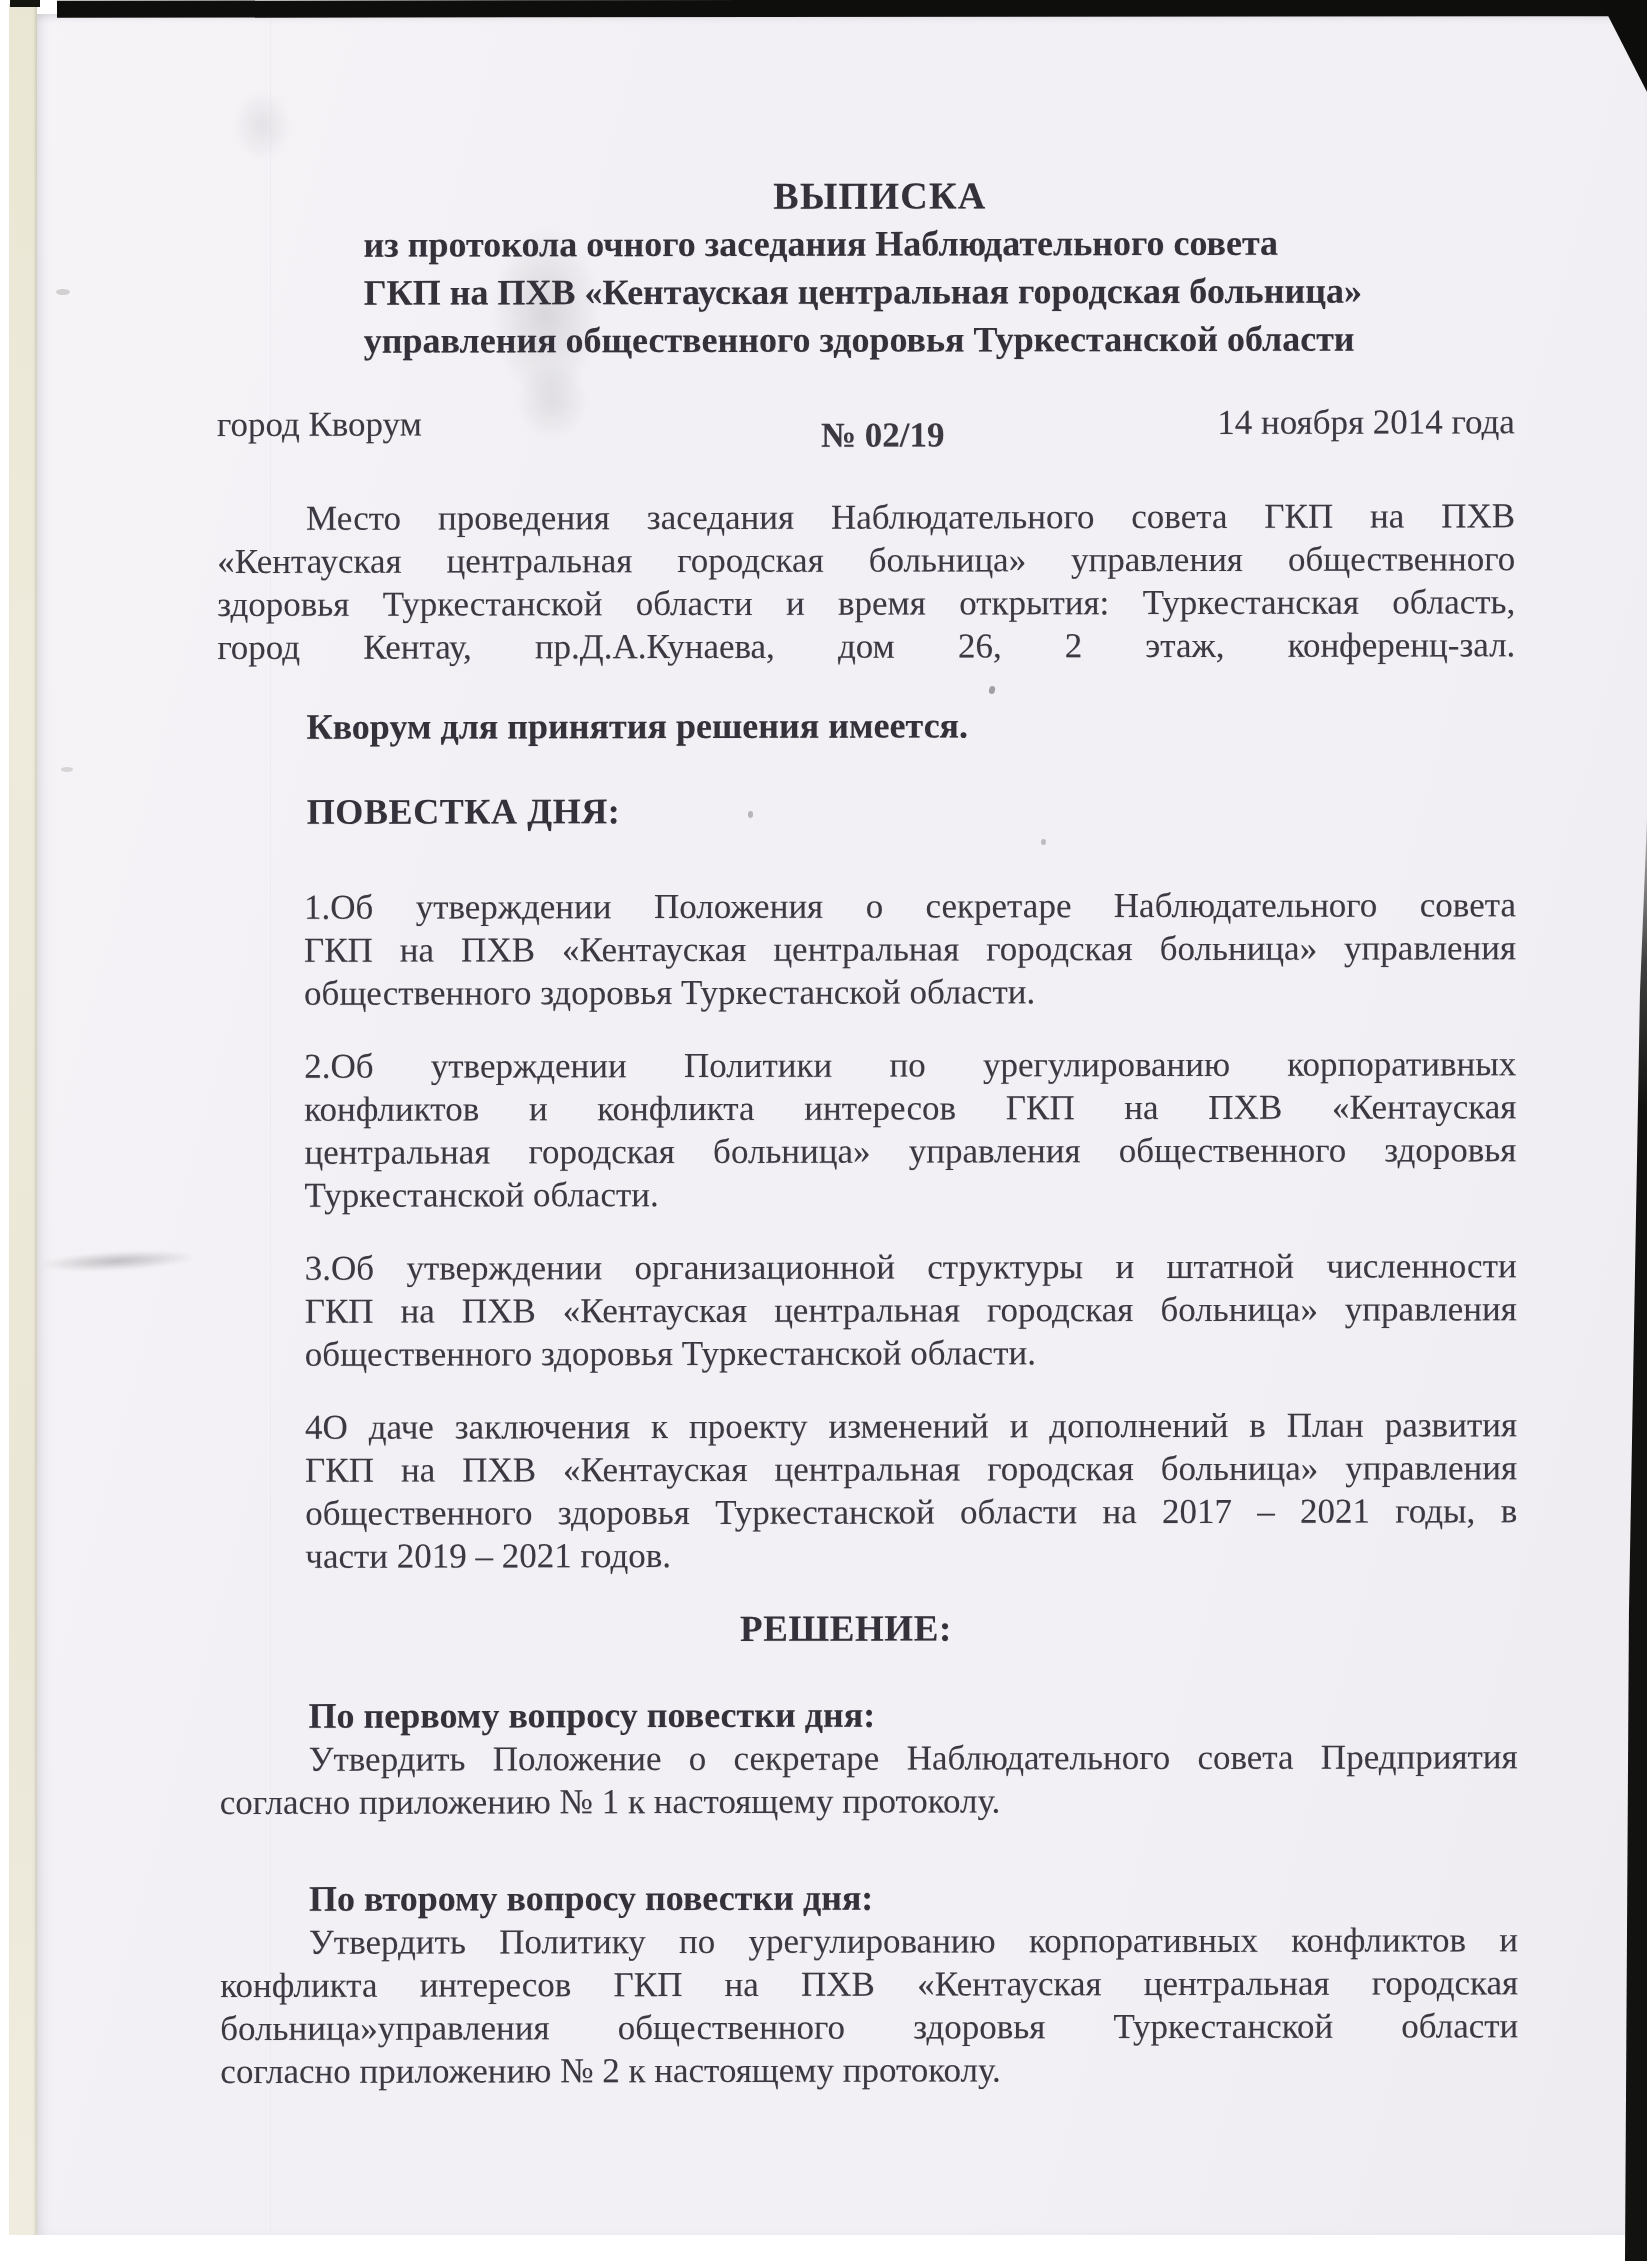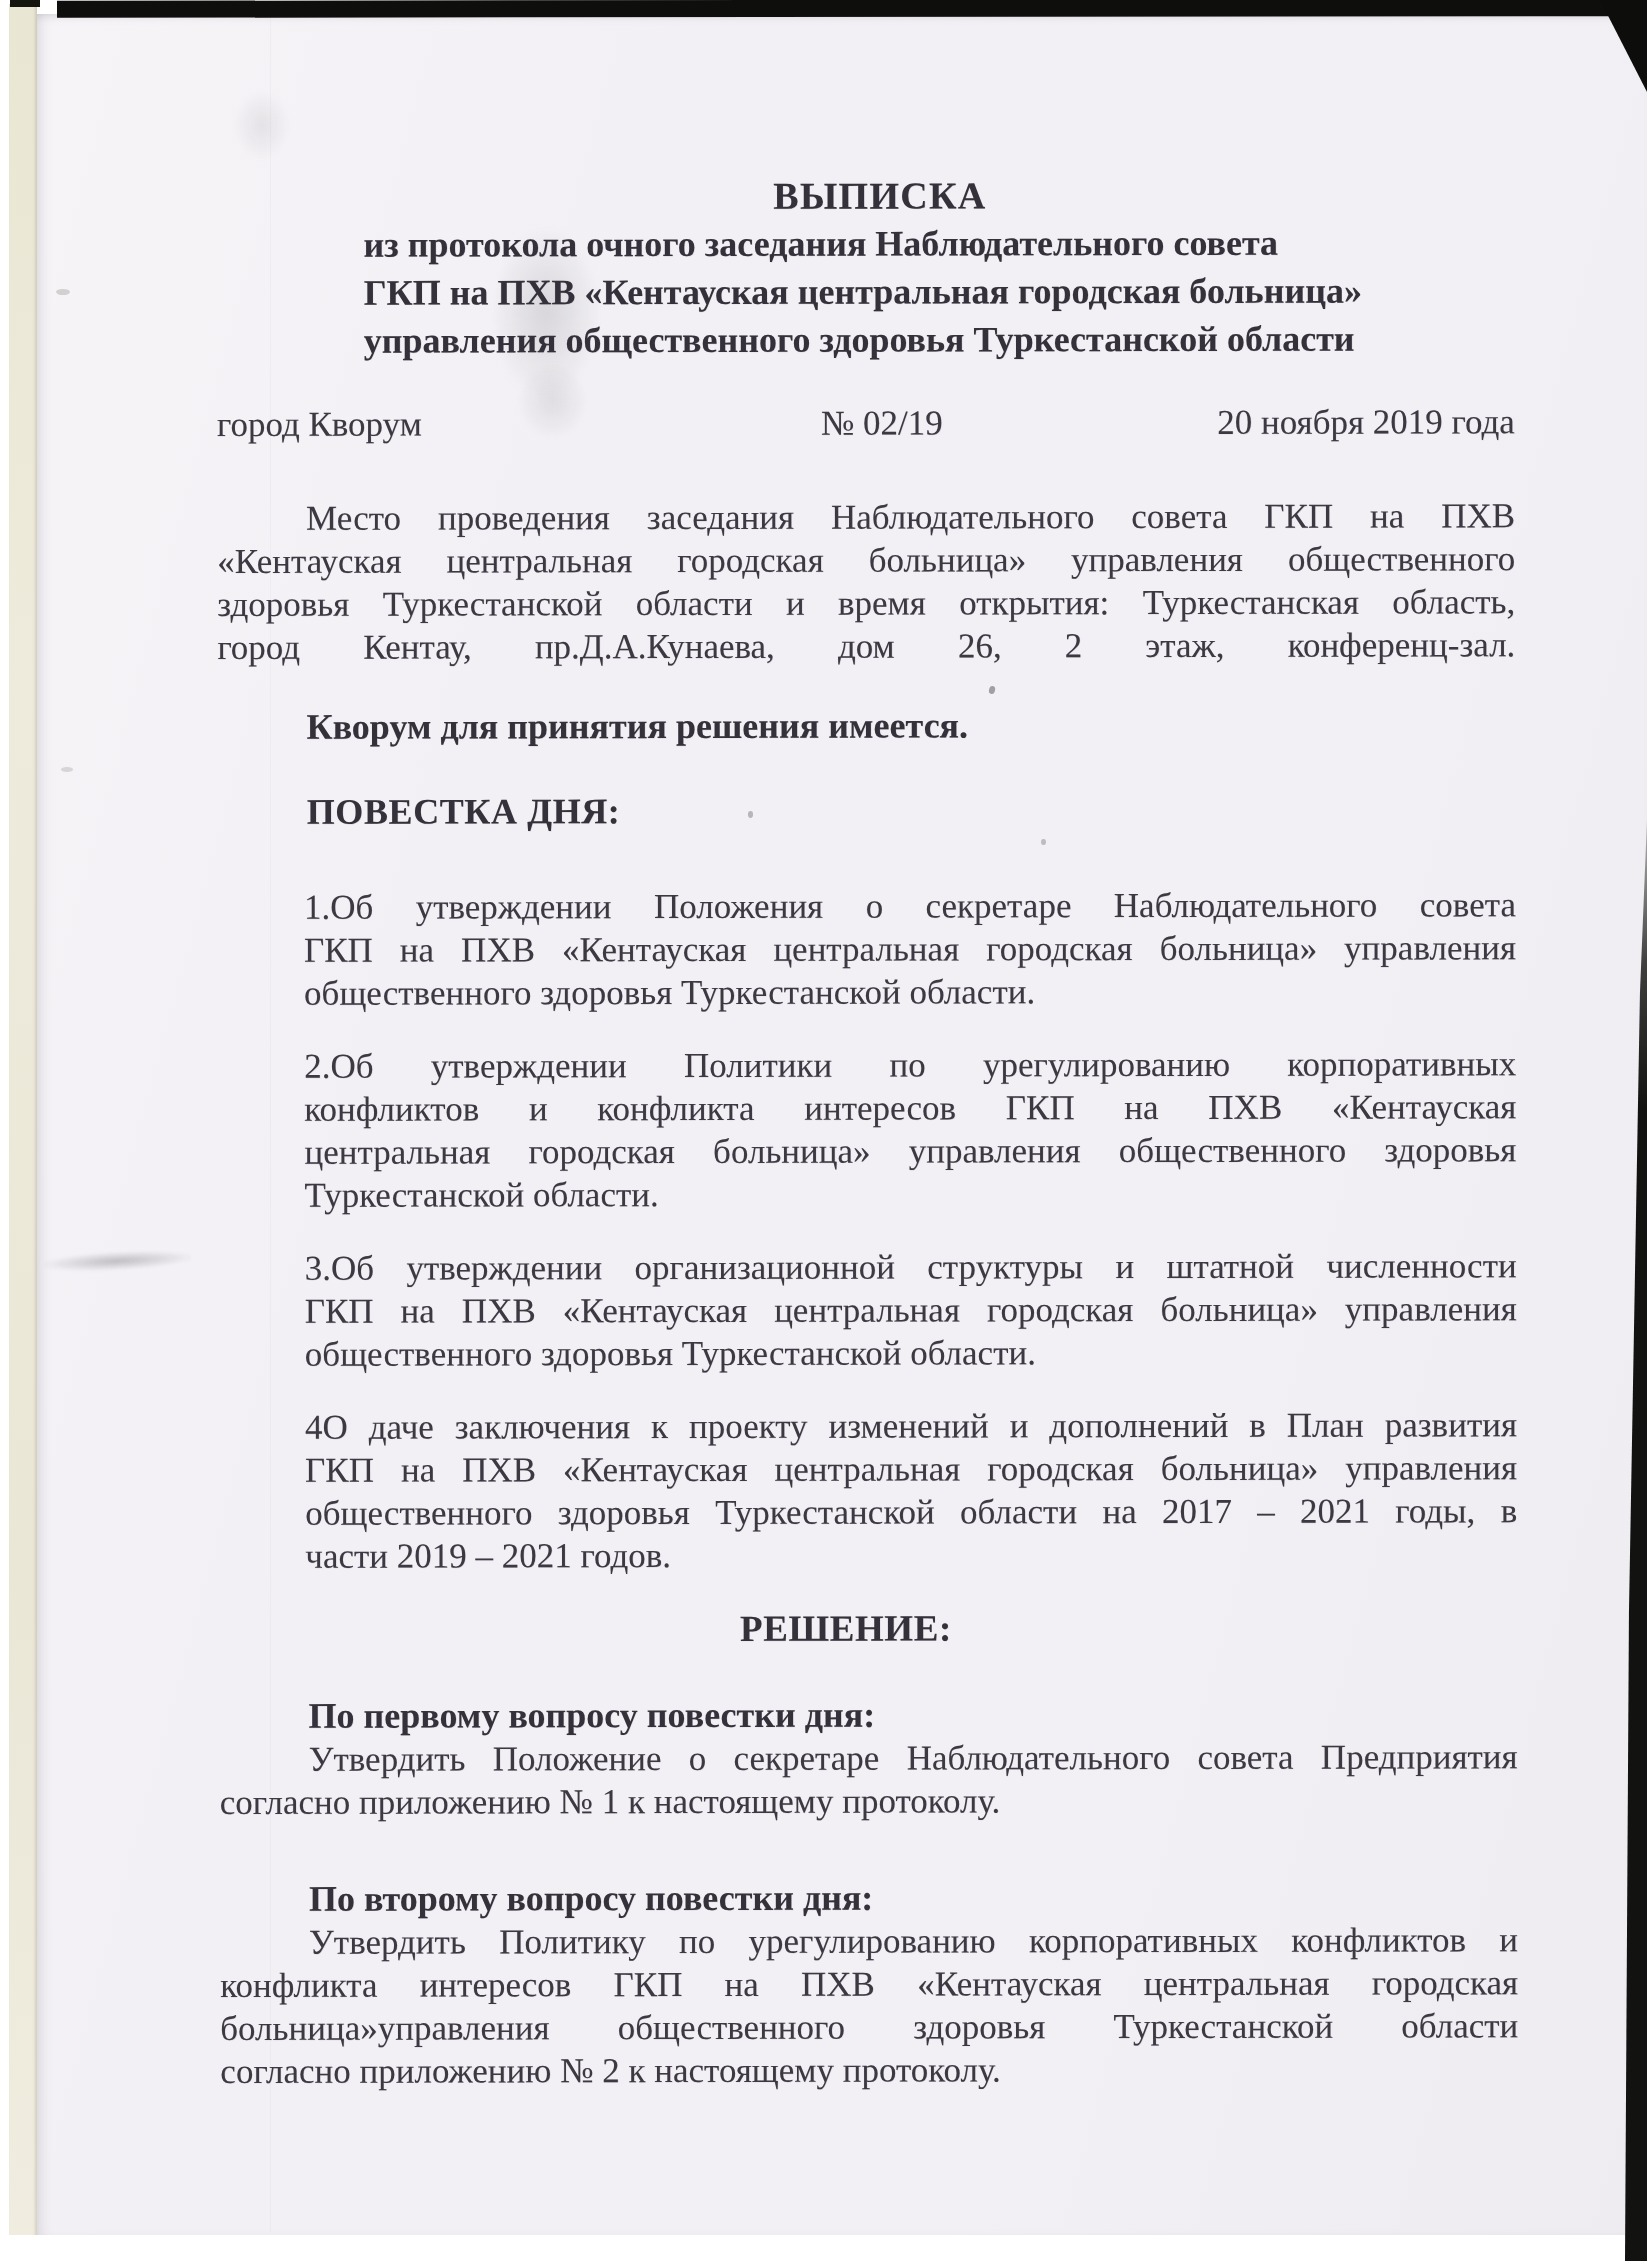--- a/index.html
+++ b/index.html
@@ -56,21 +56,21 @@
     position:absolute; left:216px; top:0; width:1298px;
     color:#3c3943; z-index:2;
     transform:rotate(-0.12deg); transform-origin:left top;
     text-shadow:0.4px 0.4px 0 rgba(90,60,100,.18), -0.3px 0 0 rgba(55,95,60,.12);
   }
   .title-block { margin-top:173px; margin-left:147px; width:1033px;
                  font-weight:bold; font-size:36px; line-height:48px;
                  white-space:nowrap; color:#34313b; }
   .t-main  { font-size:38px; text-align:center; letter-spacing:1.3px; }
   .meta-row{ margin-top:40px; position:relative; height:43px; font-size:35px; }
-  .meta-num { position:absolute; left:604px; top:0; }
+  .meta-num { position:absolute; left:604px; top:12px;font-weight:bold; }
   .meta-date{ position:absolute; right:0; top:0; }
 
   .para { font-size:35px; line-height:43px; }
   .para .line      { text-align:justify; text-align-last:justify; }
   .para .line.last { text-align:left;    text-align-last:left; }
   .para .line.ifirst { padding-left:89px; }
 
   .intro { margin-top:49px; }
   .quorum        { margin-top:37px; padding-left:89px; font-weight:bold; font-size:36px; line-height:43px; color:#34313b; }
   .agenda-heading{ margin-top:42px; padding-left:89px; font-weight:bold; font-size:36px; line-height:43px; letter-spacing:0.6px; color:#34313b; }
@@ -109,21 +109,21 @@
   <div class="title-block">
     <div class="t-main">ВЫПИСКА</div>
     <div class="t-sub">из протокола очного заседания Наблюдательного совета</div>
     <div class="t-sub">ГКП на ПХВ «Кентауская центральная городская больница»</div>
     <div class="t-sub">управления общественного здоровья Туркестанской области</div>
   </div>
 
   <div class="meta-row">
     <span class="meta-city">город Кворум</span>
     <span class="meta-num">№ 02/19</span>
-    <span class="meta-date">20 ноября 2019 года</span>
+    <span class="meta-date">14 ноября 2014 года</span>
   </div>
 
   <div class="para intro">
       <div class="line ifirst">Место проведения заседания Наблюдательного совета ГКП на ПХВ</div>
       <div class="line">«Кентауская центральная городская больница» управления общественного</div>
       <div class="line">здоровья Туркестанской области и время открытия: Туркестанская область,</div>
       <div class="line">город Кентау, пр.Д.А.Кунаева, дом 26, 2 этаж, конференц-зал.</div>
     </div>
 
   <div class="quorum">Кворум для принятия решения имеется.</div>

